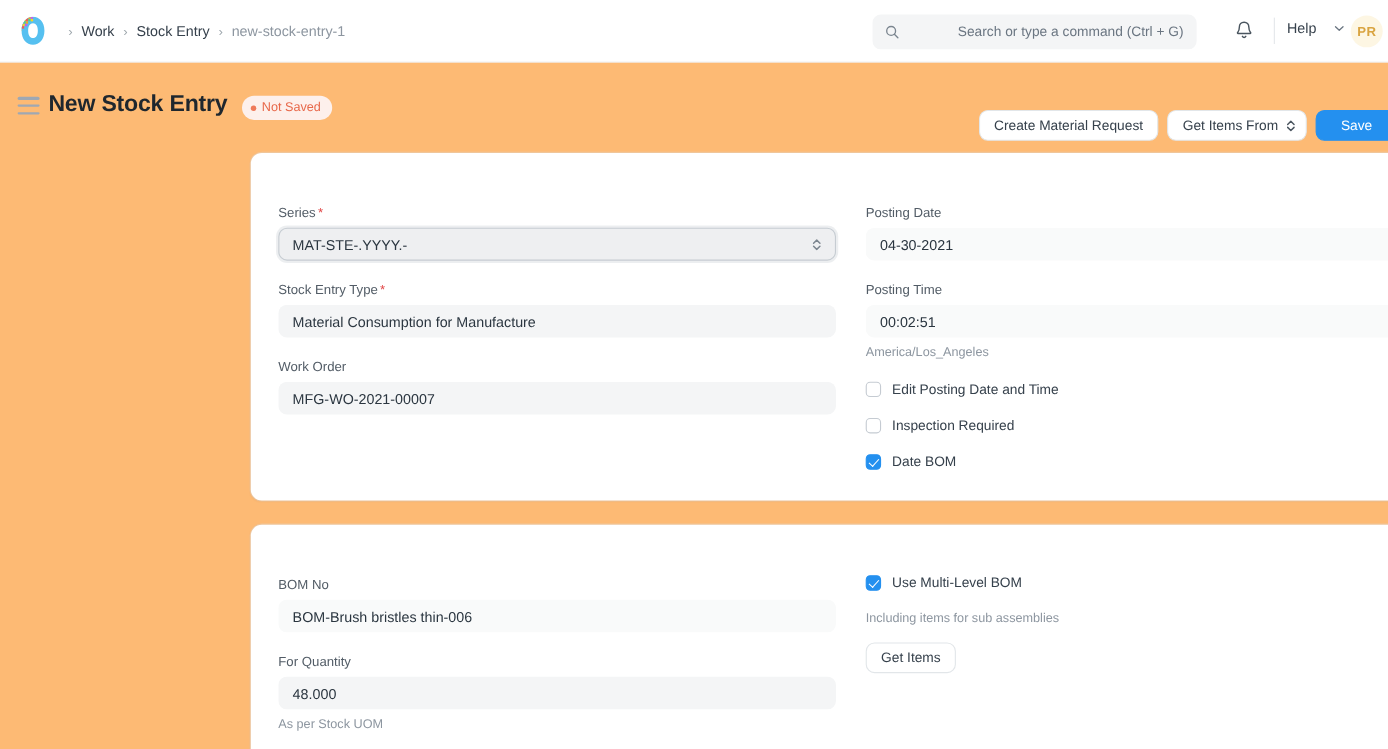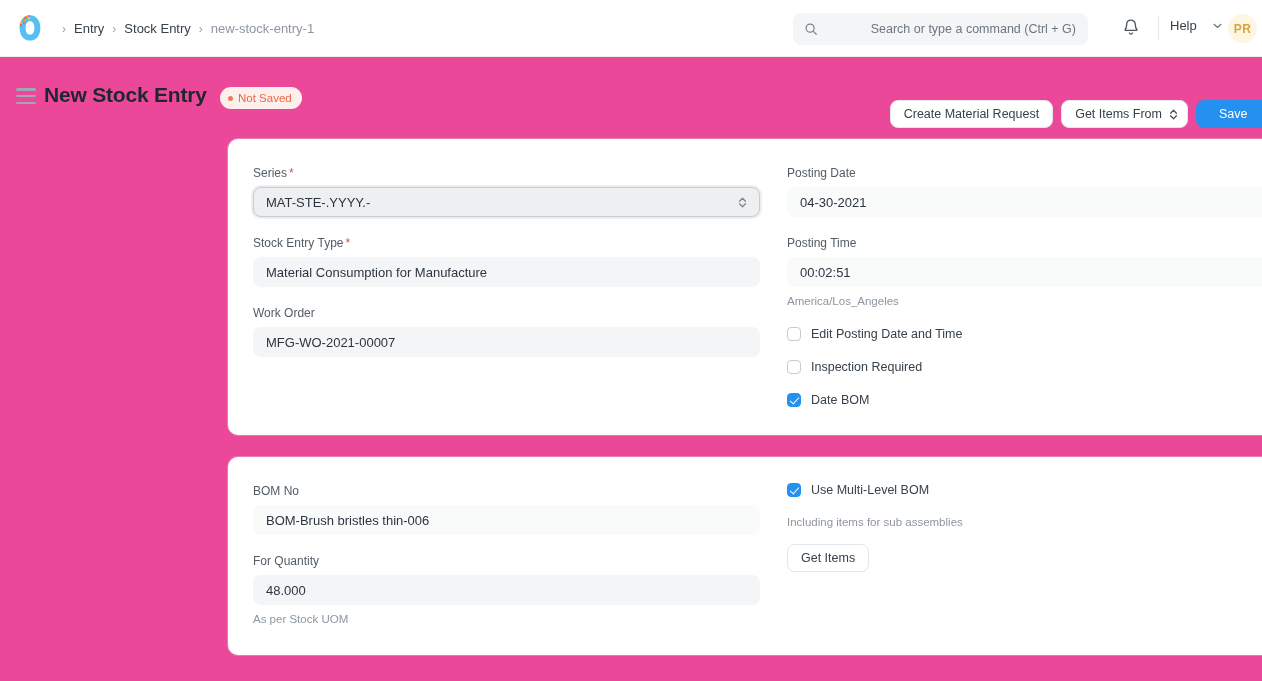--- a/index.html
+++ b/index.html
@@ -80,21 +80,21 @@
     font-size: 12px; font-weight: 600;
     display: flex; align-items: center; justify-content: center;
     letter-spacing: 0.3px;
     cursor: pointer;
   }
 
   
   .page-body {
     position: absolute; top: 57px; left: 0;
     width: 1262px; height: 624px;
-    background: #ec4899;
+    background: #fdba74;
     overflow: hidden;
     padding-left: 44px;
   }
 
   
   .page-head {
     position: absolute; top: 0; left: 0;
     width: 1262px; height: 79px;
   }
   .sidebar-toggle {
@@ -180,20 +180,21 @@
     padding: 26px 32px 28px 25px;
     margin-bottom: 22px;
     width: 1060px;
   }
   .row {
     display: flex;
   }
   .col {
     width: 507px;
     flex: 0 0 507px;
+    margin-top: 20px;
   }
   .col + .col { margin-left: 27px; }
 
   .field { margin-bottom: 18px; }
   .field:last-child { margin-bottom: 0; }
   .field-label {
     font-size: 12px;
     color: #525c66;
     margin-bottom: 6px;
     display: block;
@@ -318,21 +319,21 @@
         <rect x="6.6" y="7.6" width="2.2" height="2.2" fill="#c061f0"></rect>
         <rect x="1.6" y="9.8" width="2.2" height="2.2" fill="#4fd18b"></rect>
         <rect x="3.8" y="9.8" width="2.2" height="2.2" fill="#f05a5a"></rect>
         <rect x="1.3" y="12.0" width="2.2" height="2.2" fill="#f5a623"></rect>
       </g>
     </svg>
   </div>
 
   <nav class="breadcrumb">
     <span class="bc-sep">›</span>
-    <a class="bc-link" href="#">Entry</a>
+    <a class="bc-link" href="#">Work</a>
     <span class="bc-sep">›</span>
     <a class="bc-link" href="#">Stock Entry</a>
     <span class="bc-sep">›</span>
     <span class="bc-current">new-stock-entry-1</span>
   </nav>
 
   <div class="searchbox">
     <span class="search-icon">
       <svg viewBox="0 0 16 16" width="14" height="14" fill="none" stroke="#7b858f" stroke-width="1.4" stroke-linecap="round">
         <circle cx="7" cy="7" r="4.6"></circle>

